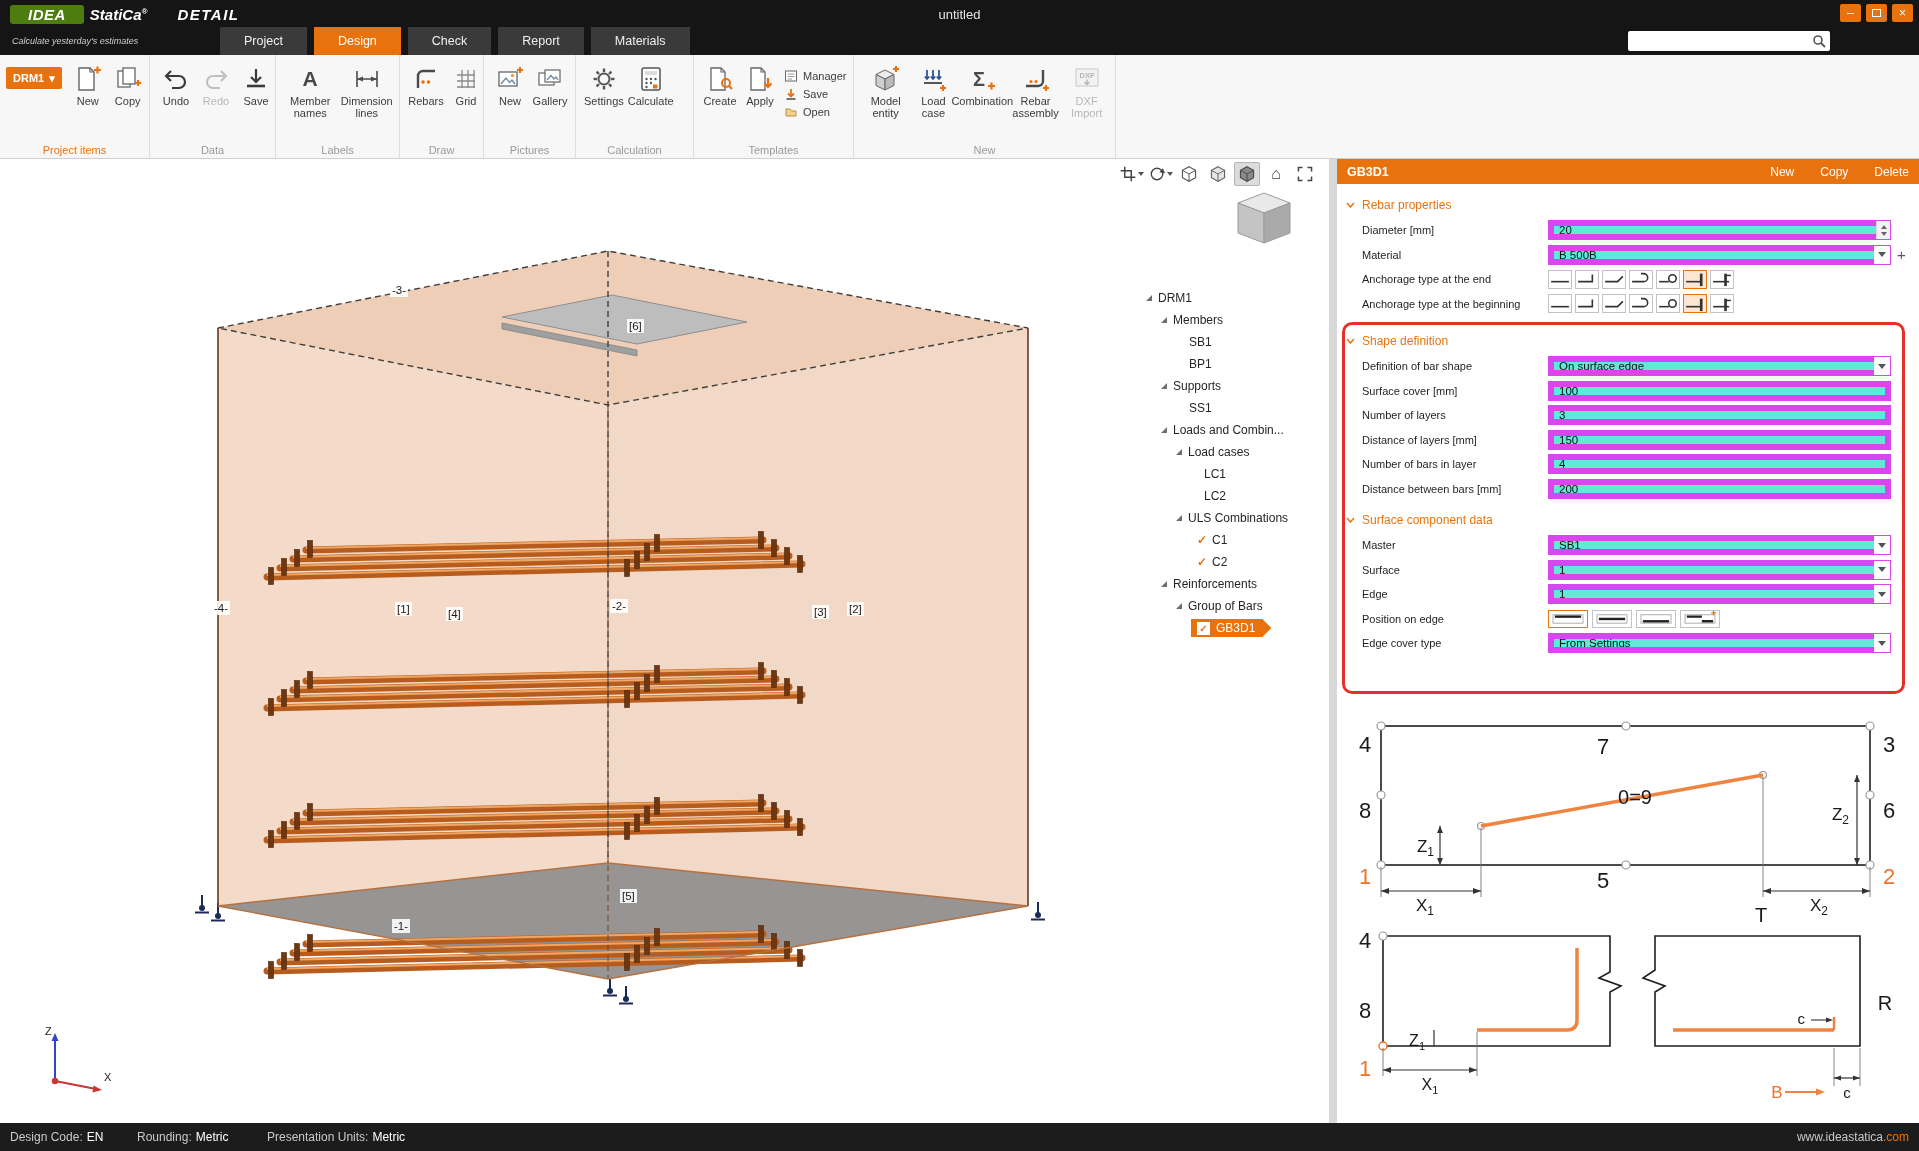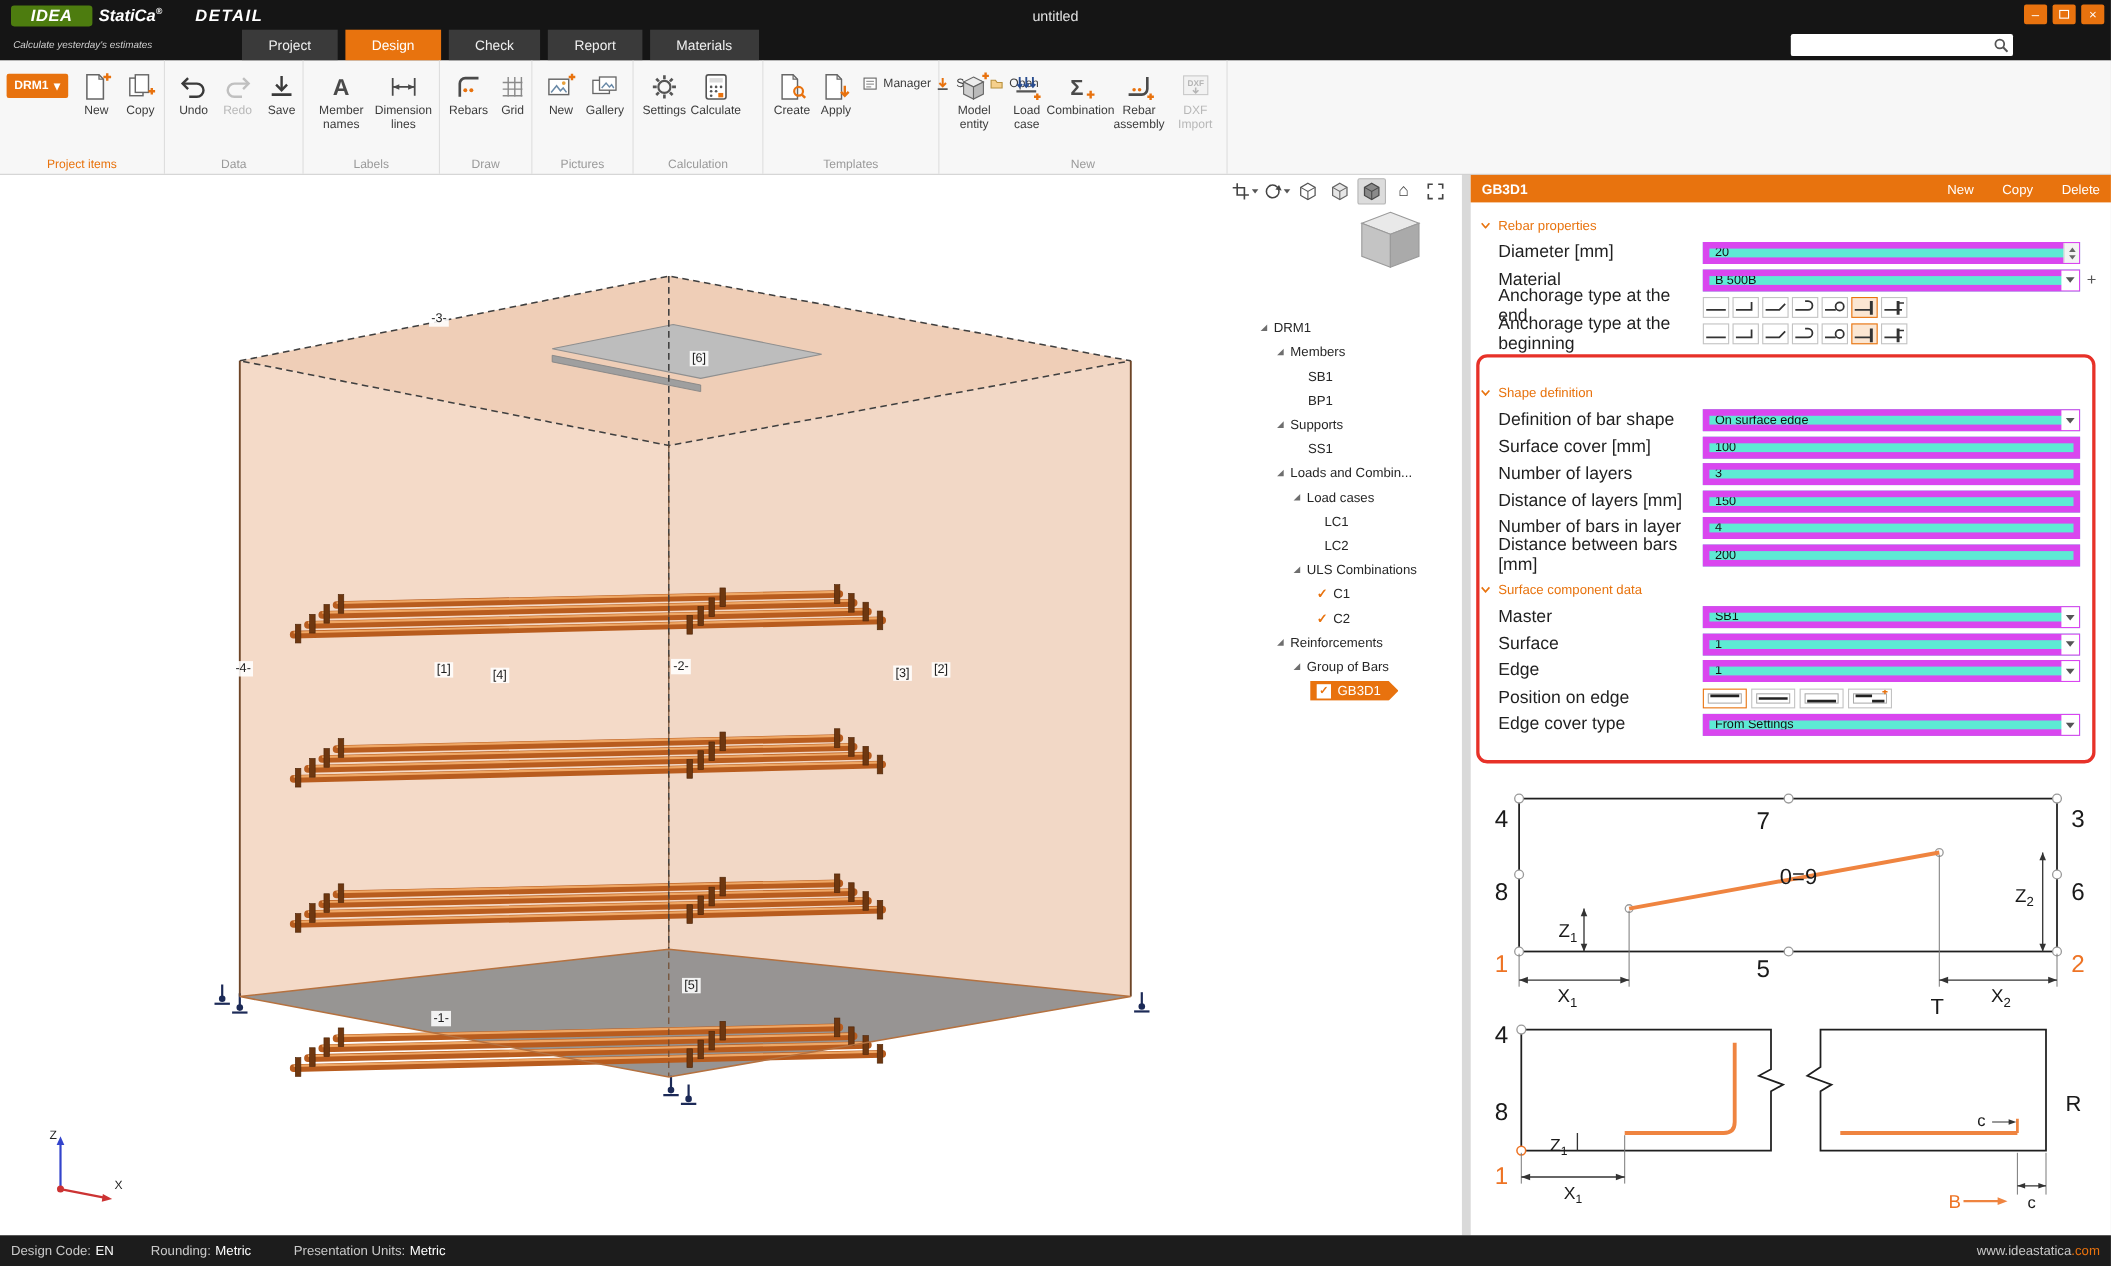--- a/index.html
+++ b/index.html
@@ -27,21 +27,21 @@
 
 .ribbon{position:absolute;left:0;top:55px;width:100%;height:104px;background:#f7f7f7;border-bottom:1px solid #cfcfcf;display:flex}
 .rgroup{position:relative;height:100%;border-right:1px solid #dedede;padding:6px 4px 16px 6px;display:flex;align-items:flex-start}
 .rgroup-label{position:absolute;bottom:2px;left:0;right:0;text-align:center;font-size:11px;color:#9a9a9a}
 .rgroup-label.accent{color:#e8730e}
 .rbtn{min-width:40px;display:flex;flex-direction:column;align-items:center;padding:2px 2px;cursor:default}
 .rbtn .ric{height:32px;display:flex;align-items:center;justify-content:center}
 .rbtn .rlbl{font-size:11px;color:#3c3c3c;text-align:center;line-height:12px;max-width:62px}
 .rbtn.dis .rlbl{color:#b8b8b8}
 .drm1-btn{background:#e8720e;color:#fff;font-size:11px;font-weight:bold;height:22px;border-radius:2px;display:flex;align-items:center;gap:5px;padding:0 7px;margin:6px 6px 0 0;cursor:default}
-.tstack{display:flex;flex-direction:row;gap:4px;padding-top:8px;margin-left:4px}
+.tstack{display:flex;flex-direction:column;gap:4px;padding-top:8px;margin-left:4px}
 .titem{display:flex;align-items:center;gap:5px;font-size:11px;color:#3c3c3c;cursor:default}
 
 
 .viewport{position:absolute;left:0;top:159px;width:1329px;height:964px;background:#fff;overflow:hidden}
 .scene{position:absolute;left:0;top:0}
 .vlabel{position:absolute;font-size:11.5px;color:#1c1c1c;background:rgba(255,255,255,.88);padding:0 2px;line-height:14px}
 .vtoolbar{position:absolute;top:3px;right:11px;display:flex;gap:3px;align-items:center}
 .vtb{width:26px;height:24px;display:flex;align-items:center;justify-content:center;border-radius:2px;cursor:default}
 .vtb.active{background:#dcdcdc;border:1px solid #b5b5b5}
 .vtb-caret{width:0;height:0;border-left:3.5px solid transparent;border-right:3.5px solid transparent;border-top:4px solid #555;margin-left:1px}
@@ -53,23 +53,23 @@
 .gb-tag{display:flex;align-items:center;background:#e8720e;color:#fff;padding:2px 16px 2px 6px;clip-path:polygon(0 0,calc(100% - 9px) 0,100% 50%,calc(100% - 9px) 100%,0 100%);gap:6px;font-size:12px}
 .gb-check{width:13px;height:13px;background:#fff;color:#e8720e;font-size:10px;font-weight:bold;display:flex;align-items:center;justify-content:center}
 
 
 .props{position:absolute;left:1337px;top:159px;width:582px;height:964px;background:#fff}
 .props-header{height:25px;background:#e8730e;color:#fff;display:flex;align-items:center;padding:0 10px;font-size:12.5px;font-weight:bold}
 .props-actions{margin-left:auto;display:flex;gap:26px;font-weight:normal;font-size:12px}
 .props-actions span{cursor:default}
 .props-body{position:absolute;top:25px;left:0;right:0;bottom:0;padding-top:8px}
 .psec{height:26px;display:flex;align-items:center;gap:7px;padding-left:9px;color:#e8730e;font-size:12px}
-.mt12{margin-top:28px}.mt6{margin-top:6px}
+.mt12{margin-top:12px}.mt6{margin-top:6px}
 .prow{height:24.5px;display:flex;align-items:center}
-.plabel{margin-left:25px;width:186px;font-size:16px;color:#1f1f1f}
+.plabel{margin-left:25px;width:186px;font-size:11px;color:#1f1f1f}
 .pctrl{position:relative;width:343px;height:20px;display:flex;align-items:center}
 .tinput{width:100%;height:20px;border:6px solid #d946ef;font:11.5px "Liberation Sans",sans-serif;padding:0 5px;color:#111;background:#5eead4;outline:0}
 .spin{position:absolute;right:1px;top:1px;bottom:1px;width:14px;display:flex;flex-direction:column;align-items:center;justify-content:center;gap:3px;background:#f3f3f3;border-left:1px solid #d8d8d8}
 .spin .up{width:0;height:0;border-bottom:4px solid #666;border-left:3.5px solid transparent;border-right:3.5px solid transparent}
 .spin .dn{width:0;height:0;border-top:4px solid #666;border-left:3.5px solid transparent;border-right:3.5px solid transparent}
 .ddc{position:absolute;right:1px;top:1px;bottom:1px;width:16px;display:flex;align-items:center;justify-content:center;background:#fff}
 .caret{width:0;height:0;border-left:4px solid transparent;border-right:4px solid transparent;border-top:5px solid #555}
 .plusbtn{position:absolute;right:-18px;width:15px;text-align:center;font-size:15px;color:#555;cursor:default}
 .icbtn{width:24px;height:19px;border:1px solid #c2c2c2;background:#fff;margin-right:3px;display:flex;align-items:center;justify-content:center;padding:0;cursor:default}
 .icbtn.sel{border:1.5px solid #e8730e;background:#fbe6d2}

